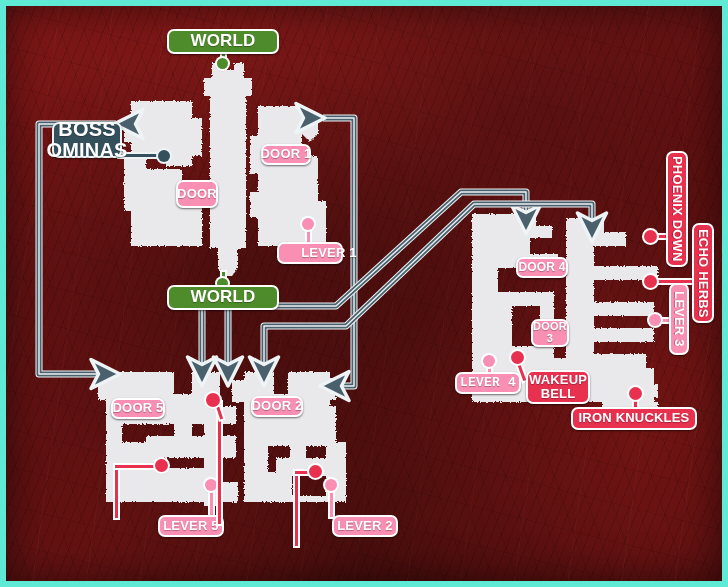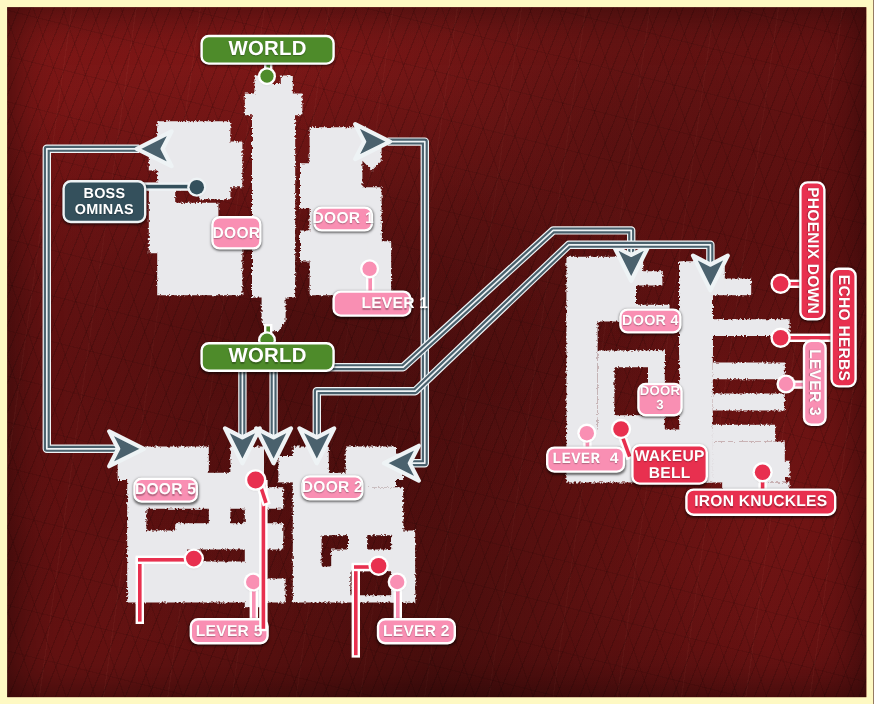--- a/index.html
+++ b/index.html
@@ -3,21 +3,21 @@
 <meta charset="utf-8">
 <title>Dungeon Map</title>
 <style>
   html,body{margin:0;padding:0;background:#3a1013;}
   body{font-family:"Liberation Sans",sans-serif;}
 
   #map-root{
     position:relative;
     width:728px;height:587px;
     overflow:hidden;
-    background:#fef9c3;
+    background:#5eead4;
     box-sizing:border-box;
   }
   
   #map-plate{
     position:absolute;
     left:6px;top:6px;right:6px;bottom:6px;
     background:
       radial-gradient(circle at 22% 28%, rgba(125,22,22,.55) 0%, rgba(0,0,0,0) 55%),
       radial-gradient(circle at 78% 72%, rgba(120,20,20,.40) 0%, rgba(0,0,0,0) 60%),
       radial-gradient(ellipse at 50% 0%, rgba(150,34,30,.35) 0%, rgba(0,0,0,0) 70%),
@@ -240,26 +240,26 @@
       <div class="lead slate" style="left:216px;top:44px;width:3px;height:18px;background:#4e8b2a;box-shadow:0 0 0 2px #fff;"></div>
       <div class="dot" style="left:211px;top:52px;width:11px;height:11px;background:#4e8b2a;"></div>
       <div class="pill world" style="left:161px;top:23px;width:112px;height:25px;font-size:17px;">WORLD</div>
 
       <div class="lead" style="left:216px;top:266px;width:3px;height:16px;background:#4e8b2a;box-shadow:0 0 0 2px #fff;"></div>
       <div class="dot" style="left:211px;top:272px;width:11px;height:11px;background:#4e8b2a;"></div>
       <div class="pill world" style="left:161px;top:279px;width:112px;height:25px;font-size:17px;">WORLD</div>
 
       <div class="lead slate" style="left:113px;top:148px;width:48px;height:3px;"></div>
       <div class="dot slate" style="left:152px;top:144px;width:12px;height:12px;"></div>
-      <div class="pill boss" style="left:46px;top:144px;width:70px;height:36px;font-size:12px;">BOSS
+      <div class="pill boss" style="left:46px;top:116px;width:70px;height:36px;font-size:20px;">BOSS
 OMINAS</div>
 
       <div class="pill door" style="left:170px;top:174px;width:42px;height:28px;font-size:13px;">DOOR</div>
 
-      <div class="pill door" style="left:255px;top:138px;width:50px;height:21px;font-size:13px;margin-top:28px;">DOOR 1</div>
+      <div class="pill door" style="left:255px;top:138px;width:50px;height:21px;font-size:13px;">DOOR 1</div>
 
       <div class="lead pink" style="left:301px;top:218px;width:3px;height:24px;"></div>
       <div class="dot pink" style="left:296px;top:212px;width:12px;height:12px;"></div>
       <div class="pill lever" style="left:271px;top:236px;width:66px;height:22px;font-size:13px;padding-left:44px;">LEVER 1</div>
 
       <div class="pill door" style="left:482px;top:251px;width:52px;height:21px;font-size:12px;margin-left:28px;">DOOR 4</div>
 
       <div class="pill door" style="left:525px;top:313px;width:38px;height:28px;font-size:11px;">DOOR
 3</div>
 
@@ -303,17 +303,17 @@
       <div class="lead red" style="left:212px;top:396px;width:3px;height:122px;"></div>
       <div class="lead red" style="left:208px;top:394px;width:3px;height:20px;transform:rotate(-18deg);transform-origin:top center;"></div>
       <div class="dot red" style="left:200px;top:387px;width:14px;height:14px;"></div>
 
       <div class="lead red" style="left:289px;top:466px;width:3px;height:74px;"></div>
       <div class="lead red" style="left:289px;top:465px;width:20px;height:3px;"></div>
       <div class="dot red" style="left:303px;top:459px;width:13px;height:13px;"></div>
 
       <div class="lead pink" style="left:324px;top:479px;width:3px;height:32px;"></div>
       <div class="dot pink" style="left:319px;top:473px;width:12px;height:12px;"></div>
-      <div class="pill lever" style="left:308px;top:509px;width:66px;height:22px;font-size:13px;">LEVER 2</div>
+      <div class="pill lever" style="left:326px;top:509px;width:66px;height:22px;font-size:13px;">LEVER 2</div>
 
     </div>
   </div>
 </div>
 
 </body></html>

